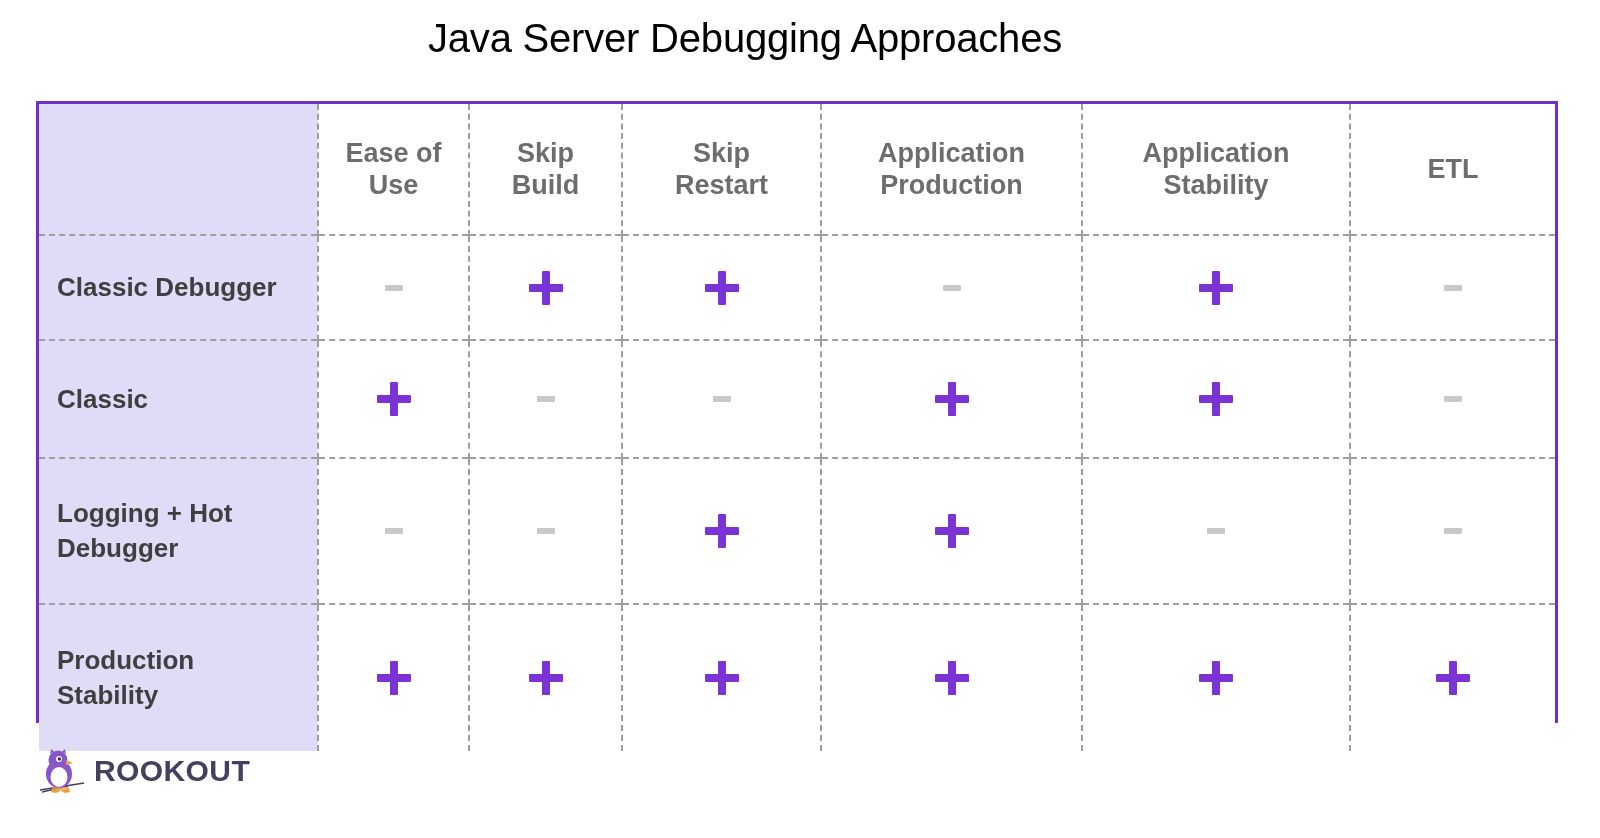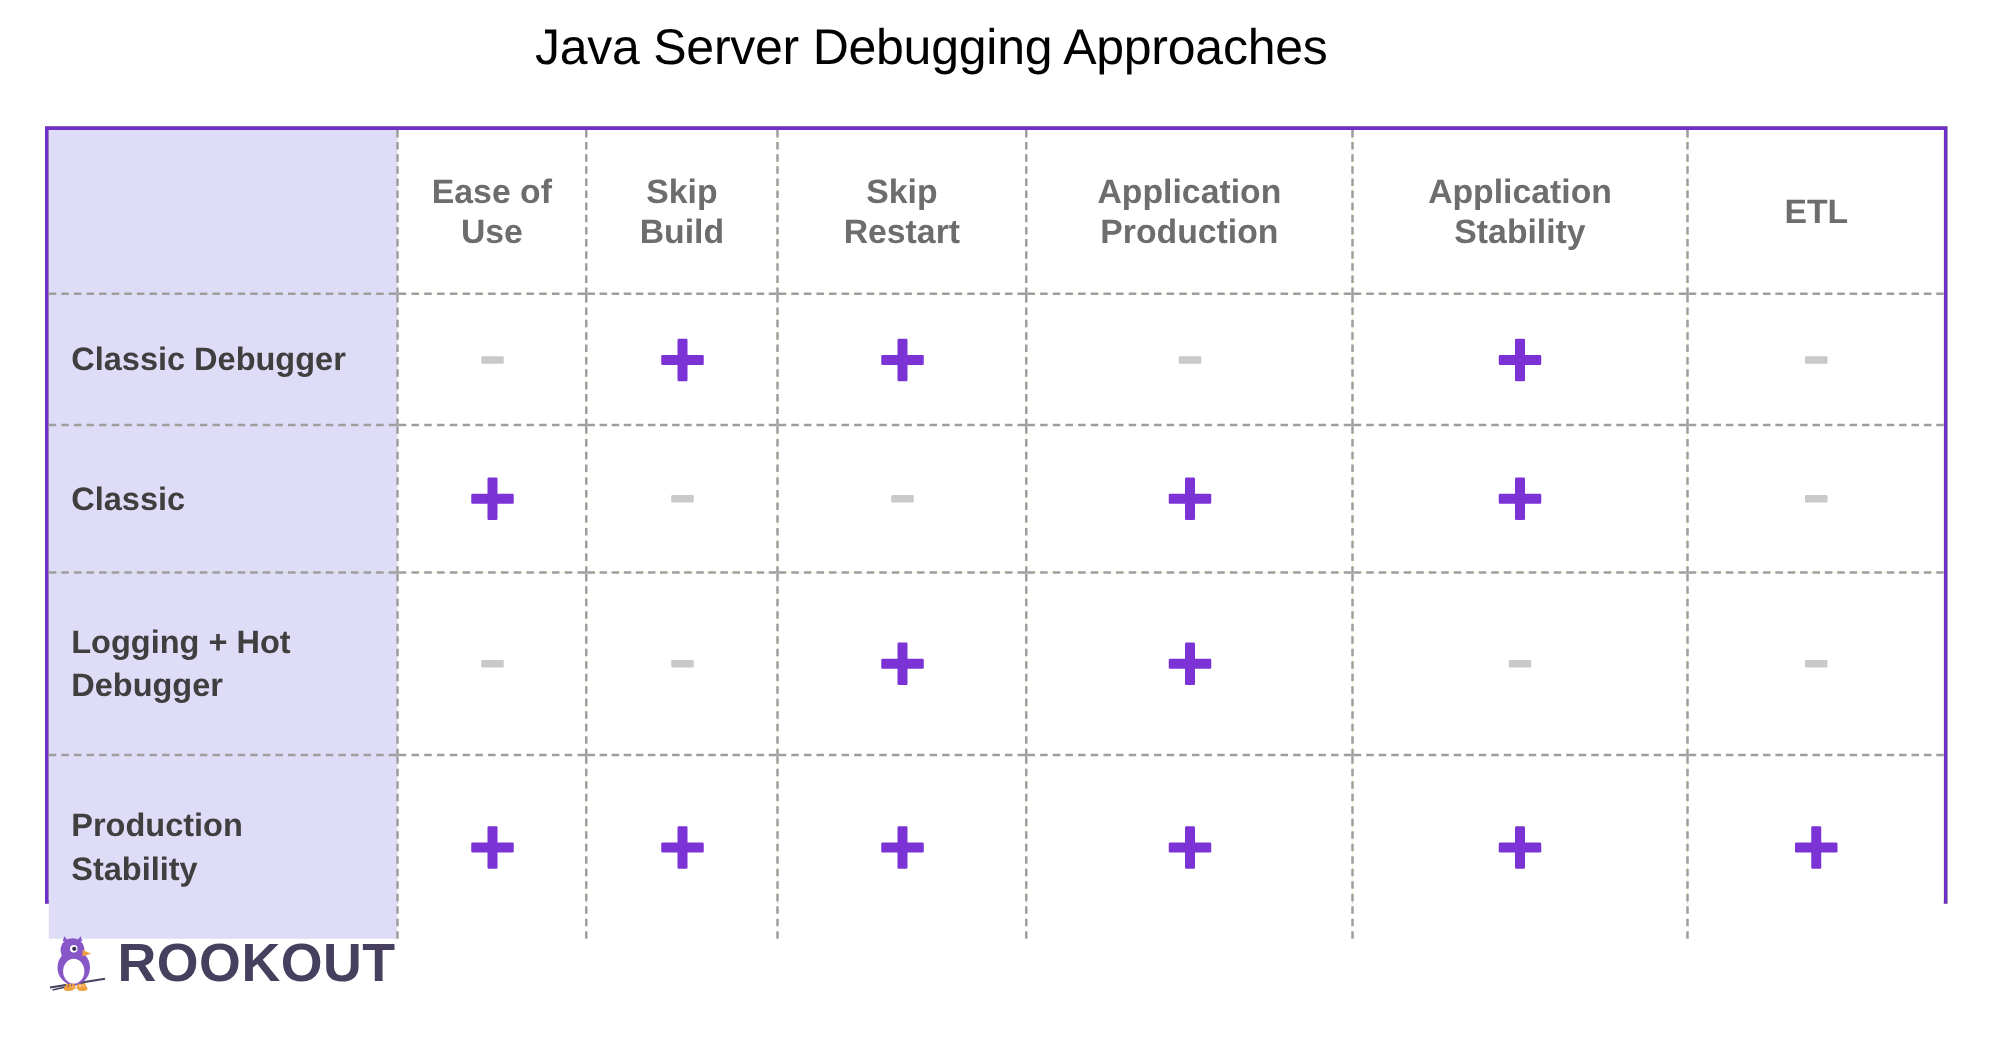--- a/index.html
+++ b/index.html
@@ -138,21 +138,21 @@
     left: 38px;
     top: 743px;
     width: 260px;
     height: 56px;
     display: flex;
     align-items: center;
     gap: 8px;
   }
   .logo-mark { width: 48px; height: 50px; flex: 0 0 auto; }
   .logo-text {
-    font-size: 43px;
+    font-size: 30px;
     font-weight: bold;
     color: #46405e;
     letter-spacing: 0.4px;
     line-height: 1;
     white-space: nowrap;
   }
 </style>
 </head>
 <body>
 

